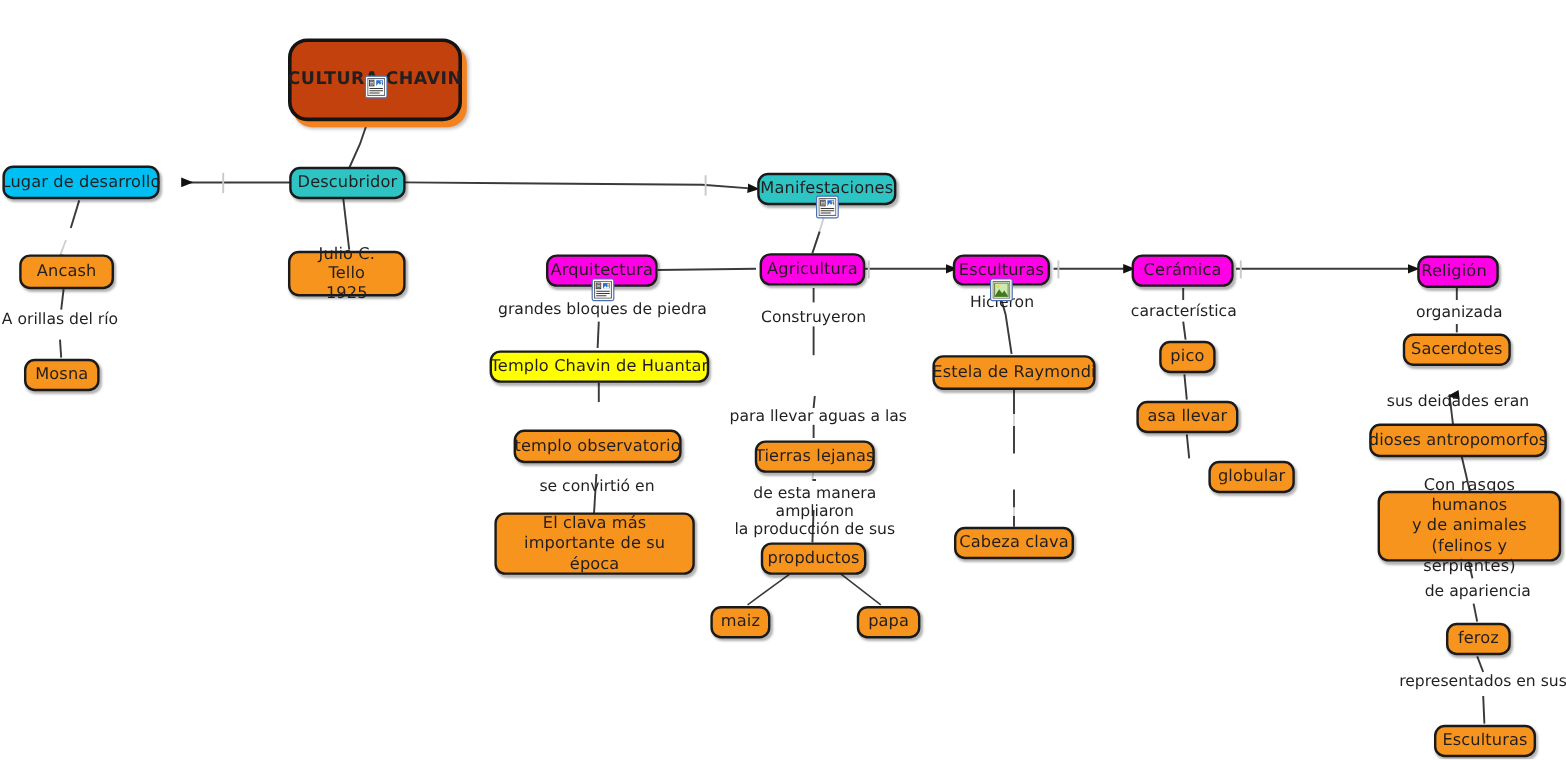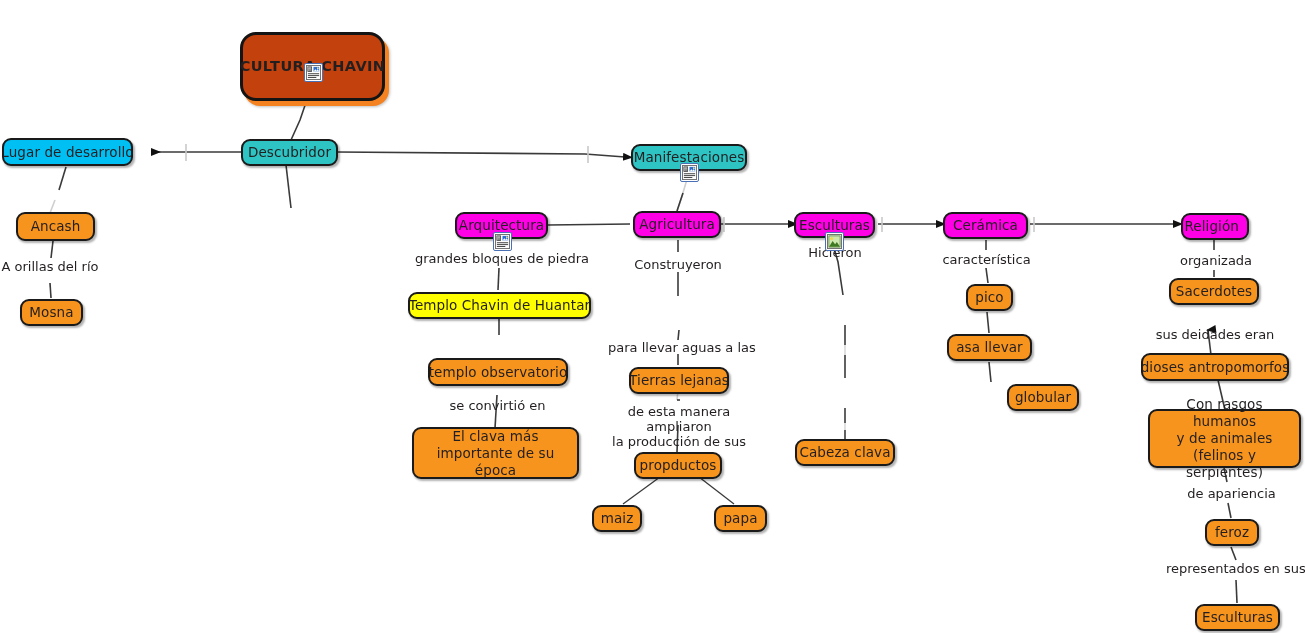--- a/index.html
+++ b/index.html
@@ -232,20 +232,24 @@
   </div>
 
   <div class="lbl" style="left:0px; top:259px; width:100px;">
     <span>A orillas del río</span>
   </div>
 
   <div class="node n-orange" style="left:20px; top:299px; width:63px; height:27px;">
     <span>Mosna</span>
   </div>
 
+  <div class="node n-orange multiline" style="left:240px; top:209px; width:98px; height:38px; line-height:16px;">
+    <span style="white-space:pre-line;">Julio C. Tello
+1925</span>
+  </div>
 
   <div class="node n-magenta" style="left:455px; top:212px; width:93px; height:27px;">
     <span>Arquitectura</span>
   </div>
   <span class="node-icon" style="left:493px; top:232px;">
     <svg viewBox="0 0 16 16">
       <rect x="0.5" y="0.5" width="15" height="15" fill="#fdfdfd" stroke="#6b6b6b" stroke-width="1"></rect>
       <rect x="2" y="2" width="4" height="5" fill="#ffffff" stroke="#333" stroke-width="0.8"></rect>
       <line x1="2.6" y1="3.2" x2="5.4" y2="3.2" stroke="#333" stroke-width="0.7"></line>
       <line x1="2.6" y1="4.6" x2="5.4" y2="4.6" stroke="#333" stroke-width="0.7"></line>
@@ -323,20 +327,23 @@
       <rect x="2" y="2" width="12" height="12" fill="#cfe8b0" stroke="#4d7a2a" stroke-width="0.8"></rect>
       <circle cx="5" cy="5" r="1.5" fill="#f5d742"></circle>
       <path d="M2.2,13.6 L6,7.5 L8.6,11 L10.5,8.6 L13.8,13.6 z" fill="#3f7a22"></path>
     </svg>
   </span>
 
   <div class="lbl" style="left:801px; top:245px; width:68px;">
     <span>Hicieron</span>
   </div>
 
+  <div class="node n-orange" style="left:777px; top:296px; width:136px; height:29px;">
+    <span>Estela de Raymondi</span>
+  </div>
 
 
   <div class="node n-orange" style="left:795px; top:439px; width:100px; height:27px;">
     <span>Cabeza clava</span>
   </div>
 
   <div class="node n-magenta" style="left:943px; top:212px; width:85px; height:27px;">
     <span>Cerámica</span>
   </div>
 

